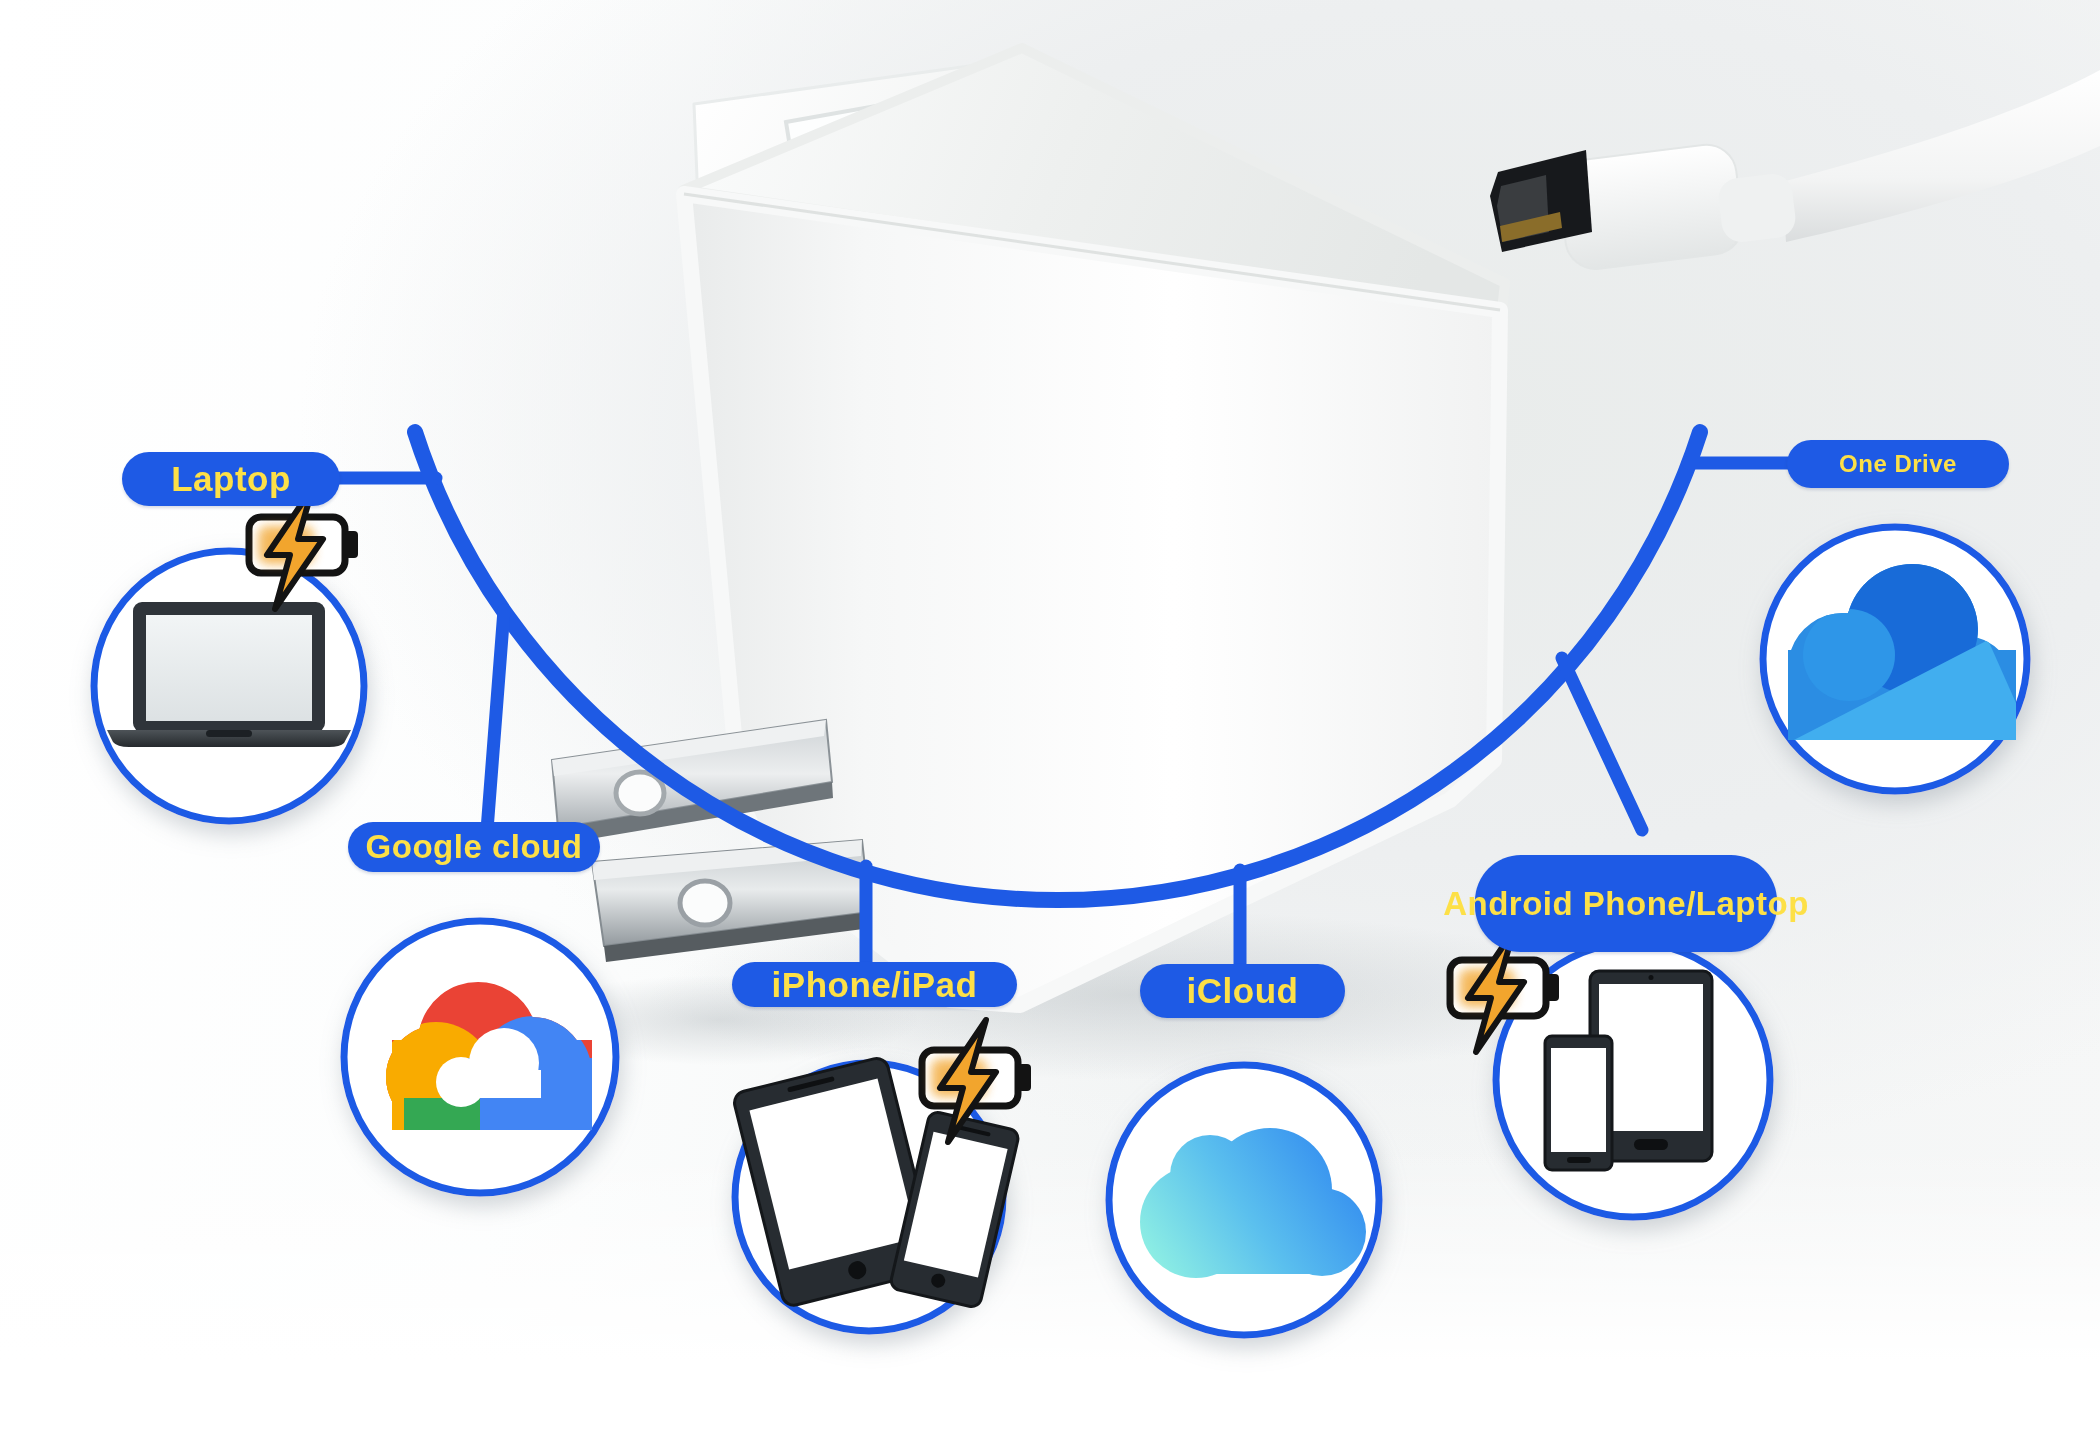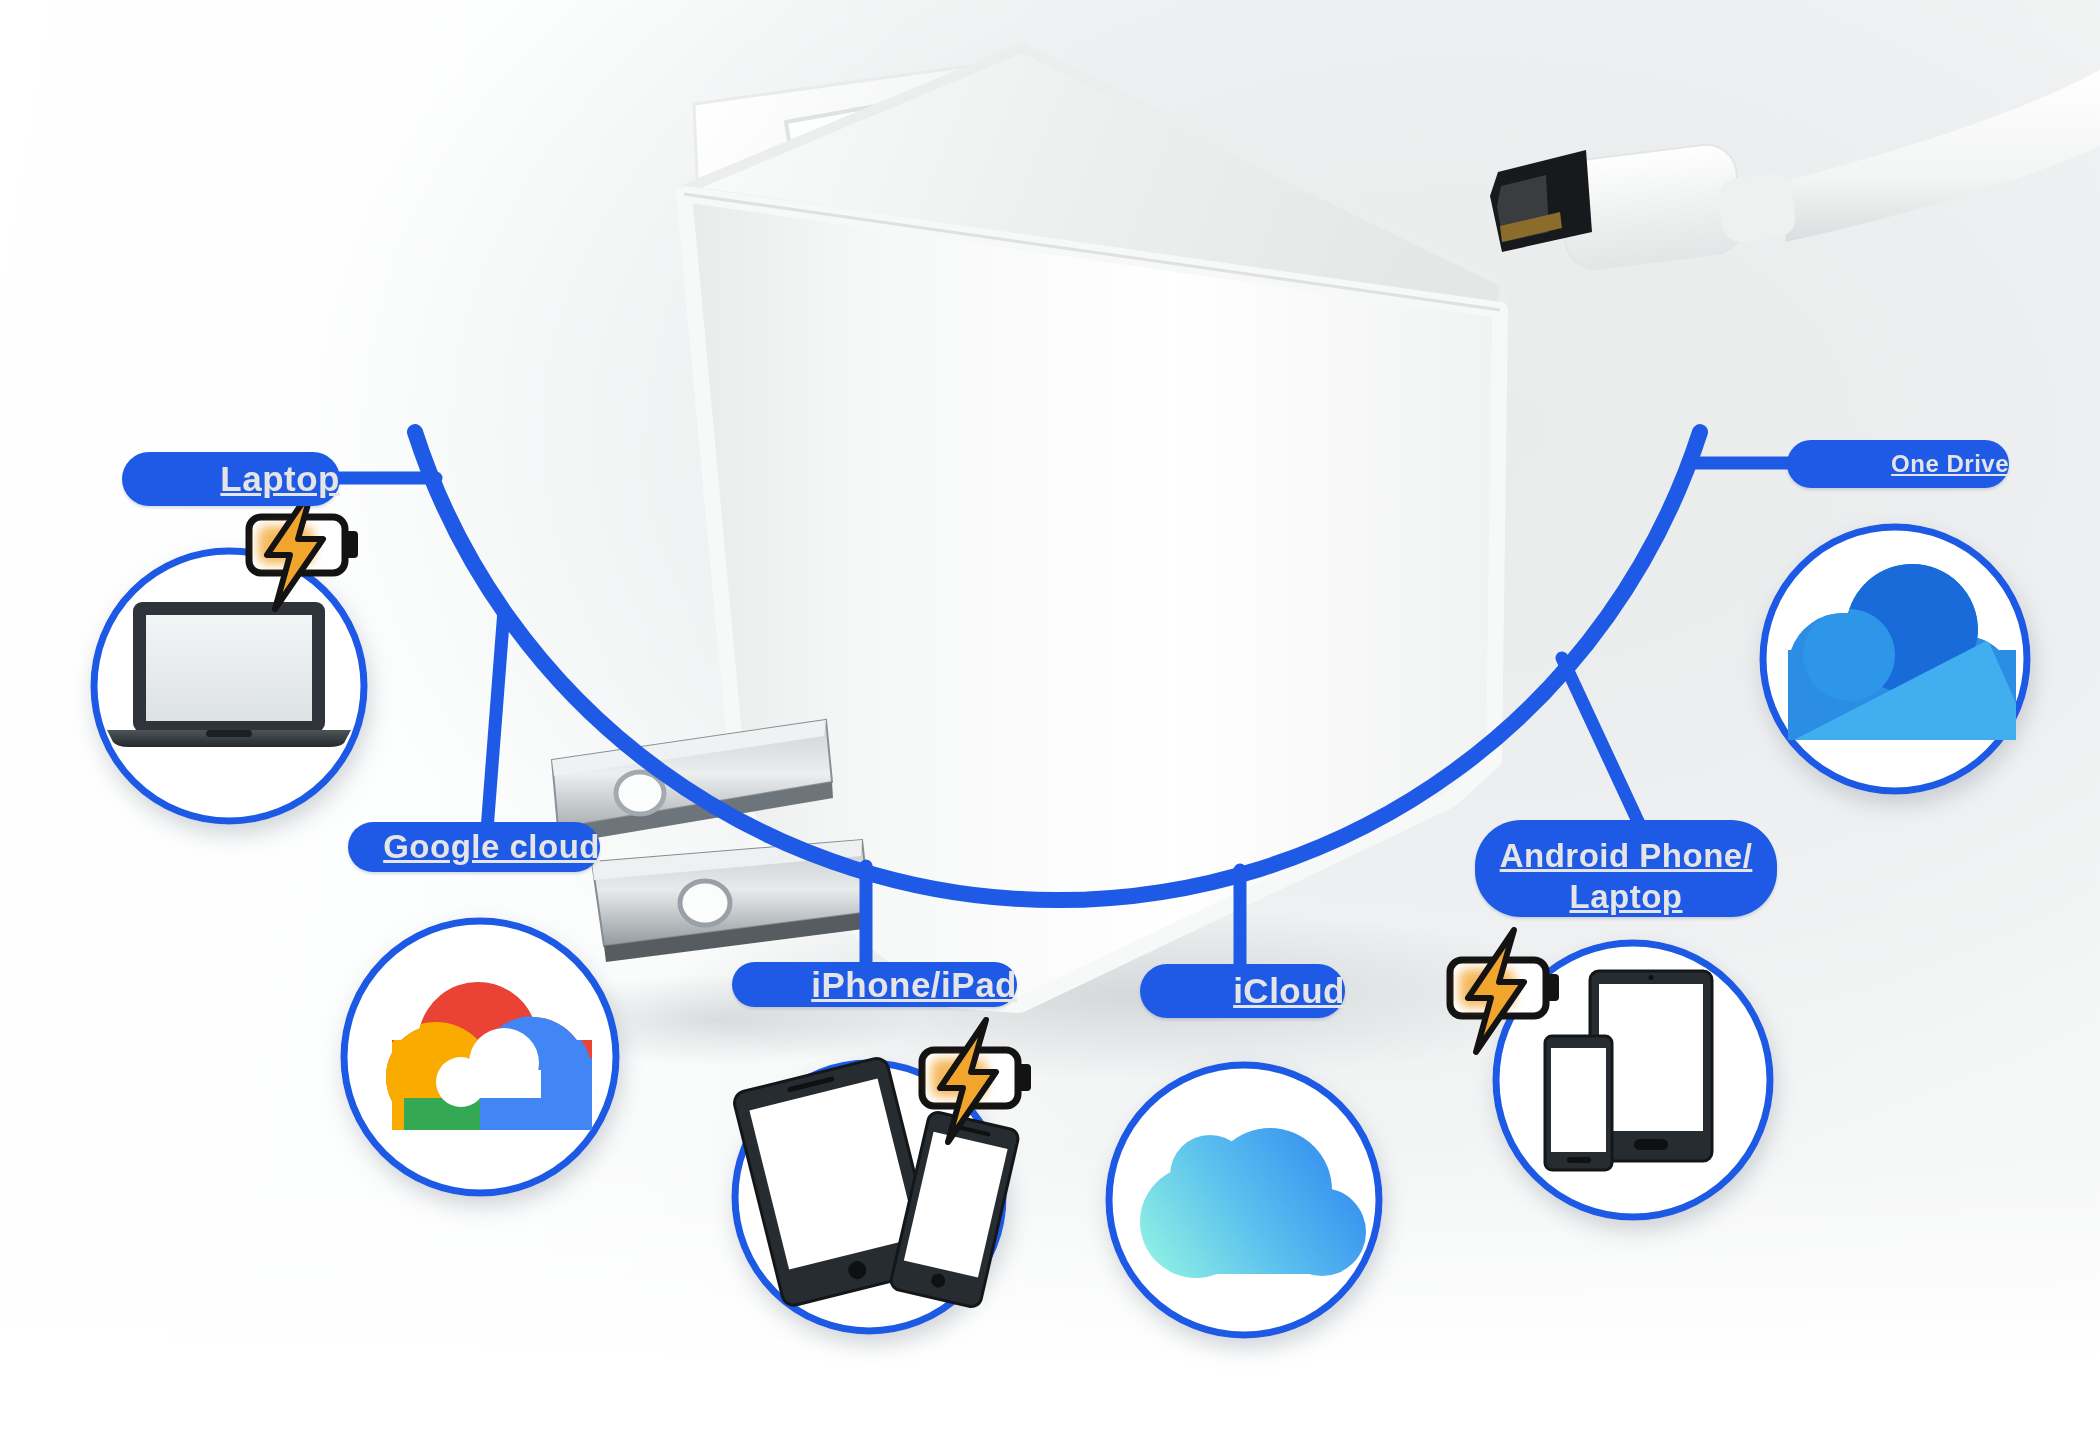--- a/index.html
+++ b/index.html
@@ -10,33 +10,32 @@
     font-family:"Liberation Sans", sans-serif;
     background:
       linear-gradient(180deg, rgba(255,255,255,0) 80%, #ffffff 95%),
       radial-gradient(1500px 950px at 70% 30%, #e9eceb 0%, #edefF0 45%, rgba(255,255,255,0) 78%),
       linear-gradient(100deg,#ffffff 0%,#fcfdfd 30%,#f3f5f5 60%,#f6f7f7 100%);
   }
   .scene{position:absolute;inset:0;}
   .pill{
     position:absolute;
     background:#1E5AE5;
-    color:#e5e5e5;
+    color:#fde047;
     font-weight:700;
-    display:flex;align-items:center;justify-content:flex-end;
+    display:flex;align-items:center;justify-content:center;
     text-align:center;
     border-radius:999px;
     font-size:35px;
     letter-spacing:.5px;
     line-height:1.2;
     box-shadow:0 2px 3px rgba(40,60,120,.18);
     white-space:nowrap;
-    text-decoration:underline;
   }
-  .pill.two-line{flex-direction:column;line-height:1.25;border-radius:46px;}
+  .pill.two-line{flex-direction:row;line-height:1.25;border-radius:46px;margin-top:35px;}
   #pill-laptop  {left:122px; top:452px; width:218px; height:54px;}
   #pill-google  {left:348px; top:822px; width:252px; height:50px; font-size:33px;}
   #pill-iphone  {left:732px; top:962px; width:285px; height:45px;}
   #pill-icloud  {left:1140px;top:964px; width:205px; height:54px;}
   #pill-android {left:1475px;top:820px; width:302px; height:97px; font-size:33px;}
   #pill-onedrive{left:1787px;top:440px; width:222px; height:48px; font-size:24px;}
 </style>
 </head>
 <body>
 

